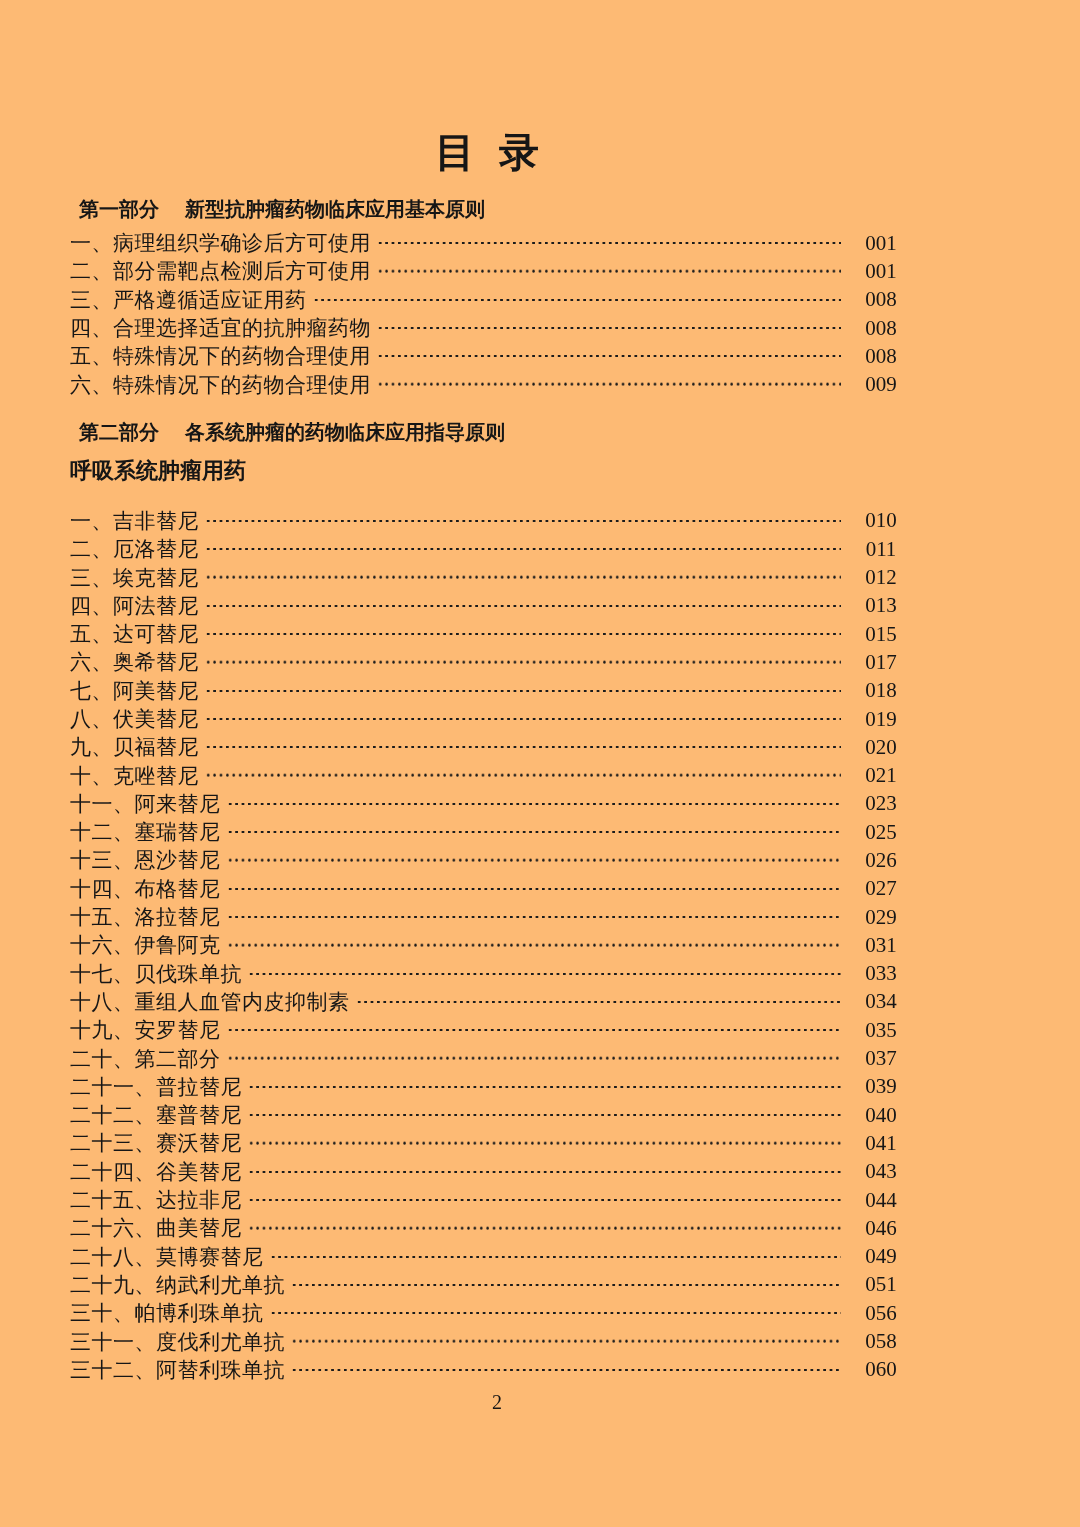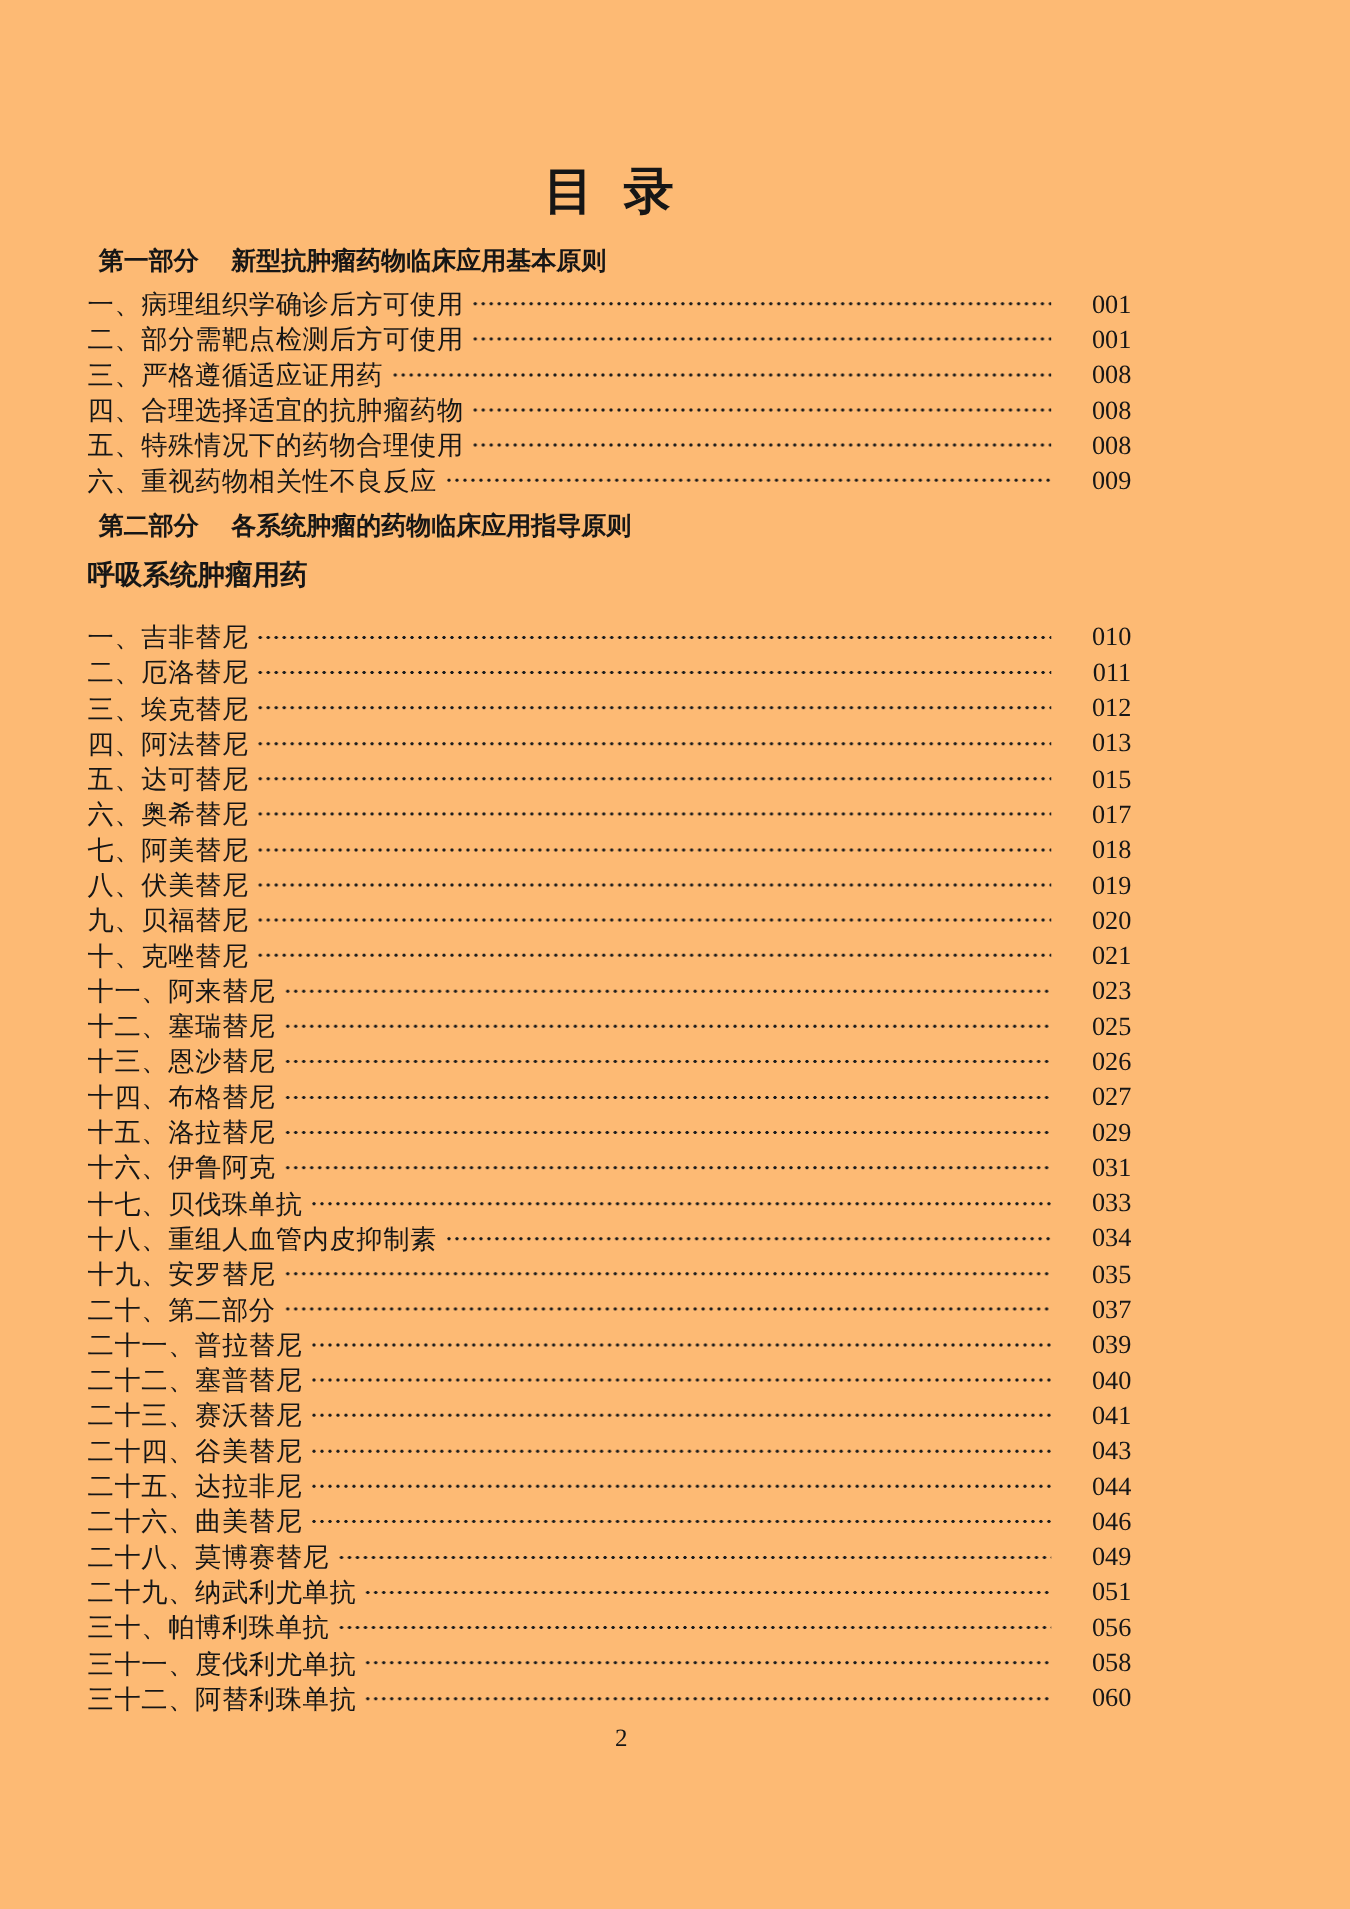--- a/index.html
+++ b/index.html
@@ -30,21 +30,21 @@
   .part-heading {
     display: flex;
     gap: 26px;
     font-size: 20px;
     font-weight: bold;
     line-height: 34px;
     margin: 16px 0 0 9px;
     white-space: nowrap;
   }
   .part-heading.second {
-    margin-top: 5px;
+    margin-top: 16px;
   }
   .subsection-heading {
     font-size: 22px;
     font-weight: bold;
     line-height: 26px;
     margin: 9px 0 0 0;
     white-space: nowrap;
   }
   .toc-list {
     margin-top: 3px;
@@ -69,21 +69,21 @@
     align-self: stretch;
     margin: 0 16px 0 6px;
     background-image: radial-gradient(circle, #1b1b1b 1.15px, rgba(0,0,0,0) 1.5px);
     background-size: 6.4px 100%;
     background-repeat: repeat-x;
     background-position: 0 center;
   }
   .page-num {
     flex: none;
     width: 48px;
-    text-align: right;
+    text-align: center;
     font-size: 21px;
   }
   .footer-page-num {
     margin: 5px -175px 0 -156px;
     text-align: center;
     font-size: 20px;
     line-height: 26px;
   }
 </style>
 </head>
@@ -118,21 +118,21 @@
         <span class="entry-title">四、合理选择适宜的抗肿瘤药物</span>
         <span class="leader"></span>
         <span class="page-num">008</span>
       </div>
       <div class="toc-row">
         <span class="entry-title">五、特殊情况下的药物合理使用</span>
         <span class="leader"></span>
         <span class="page-num">008</span>
       </div>
       <div class="toc-row">
-        <span class="entry-title">六、重视药物相关性不良反应</span>
+        <span class="entry-title">六、特殊情况下的药物合理使用</span>
         <span class="leader"></span>
         <span class="page-num">009</span>
       </div>
     </div>
 
   <div class="part-heading second">
     <span>第二部分</span>
     <span>各系统肿瘤的药物临床应用指导原则</span>
   </div>
 

